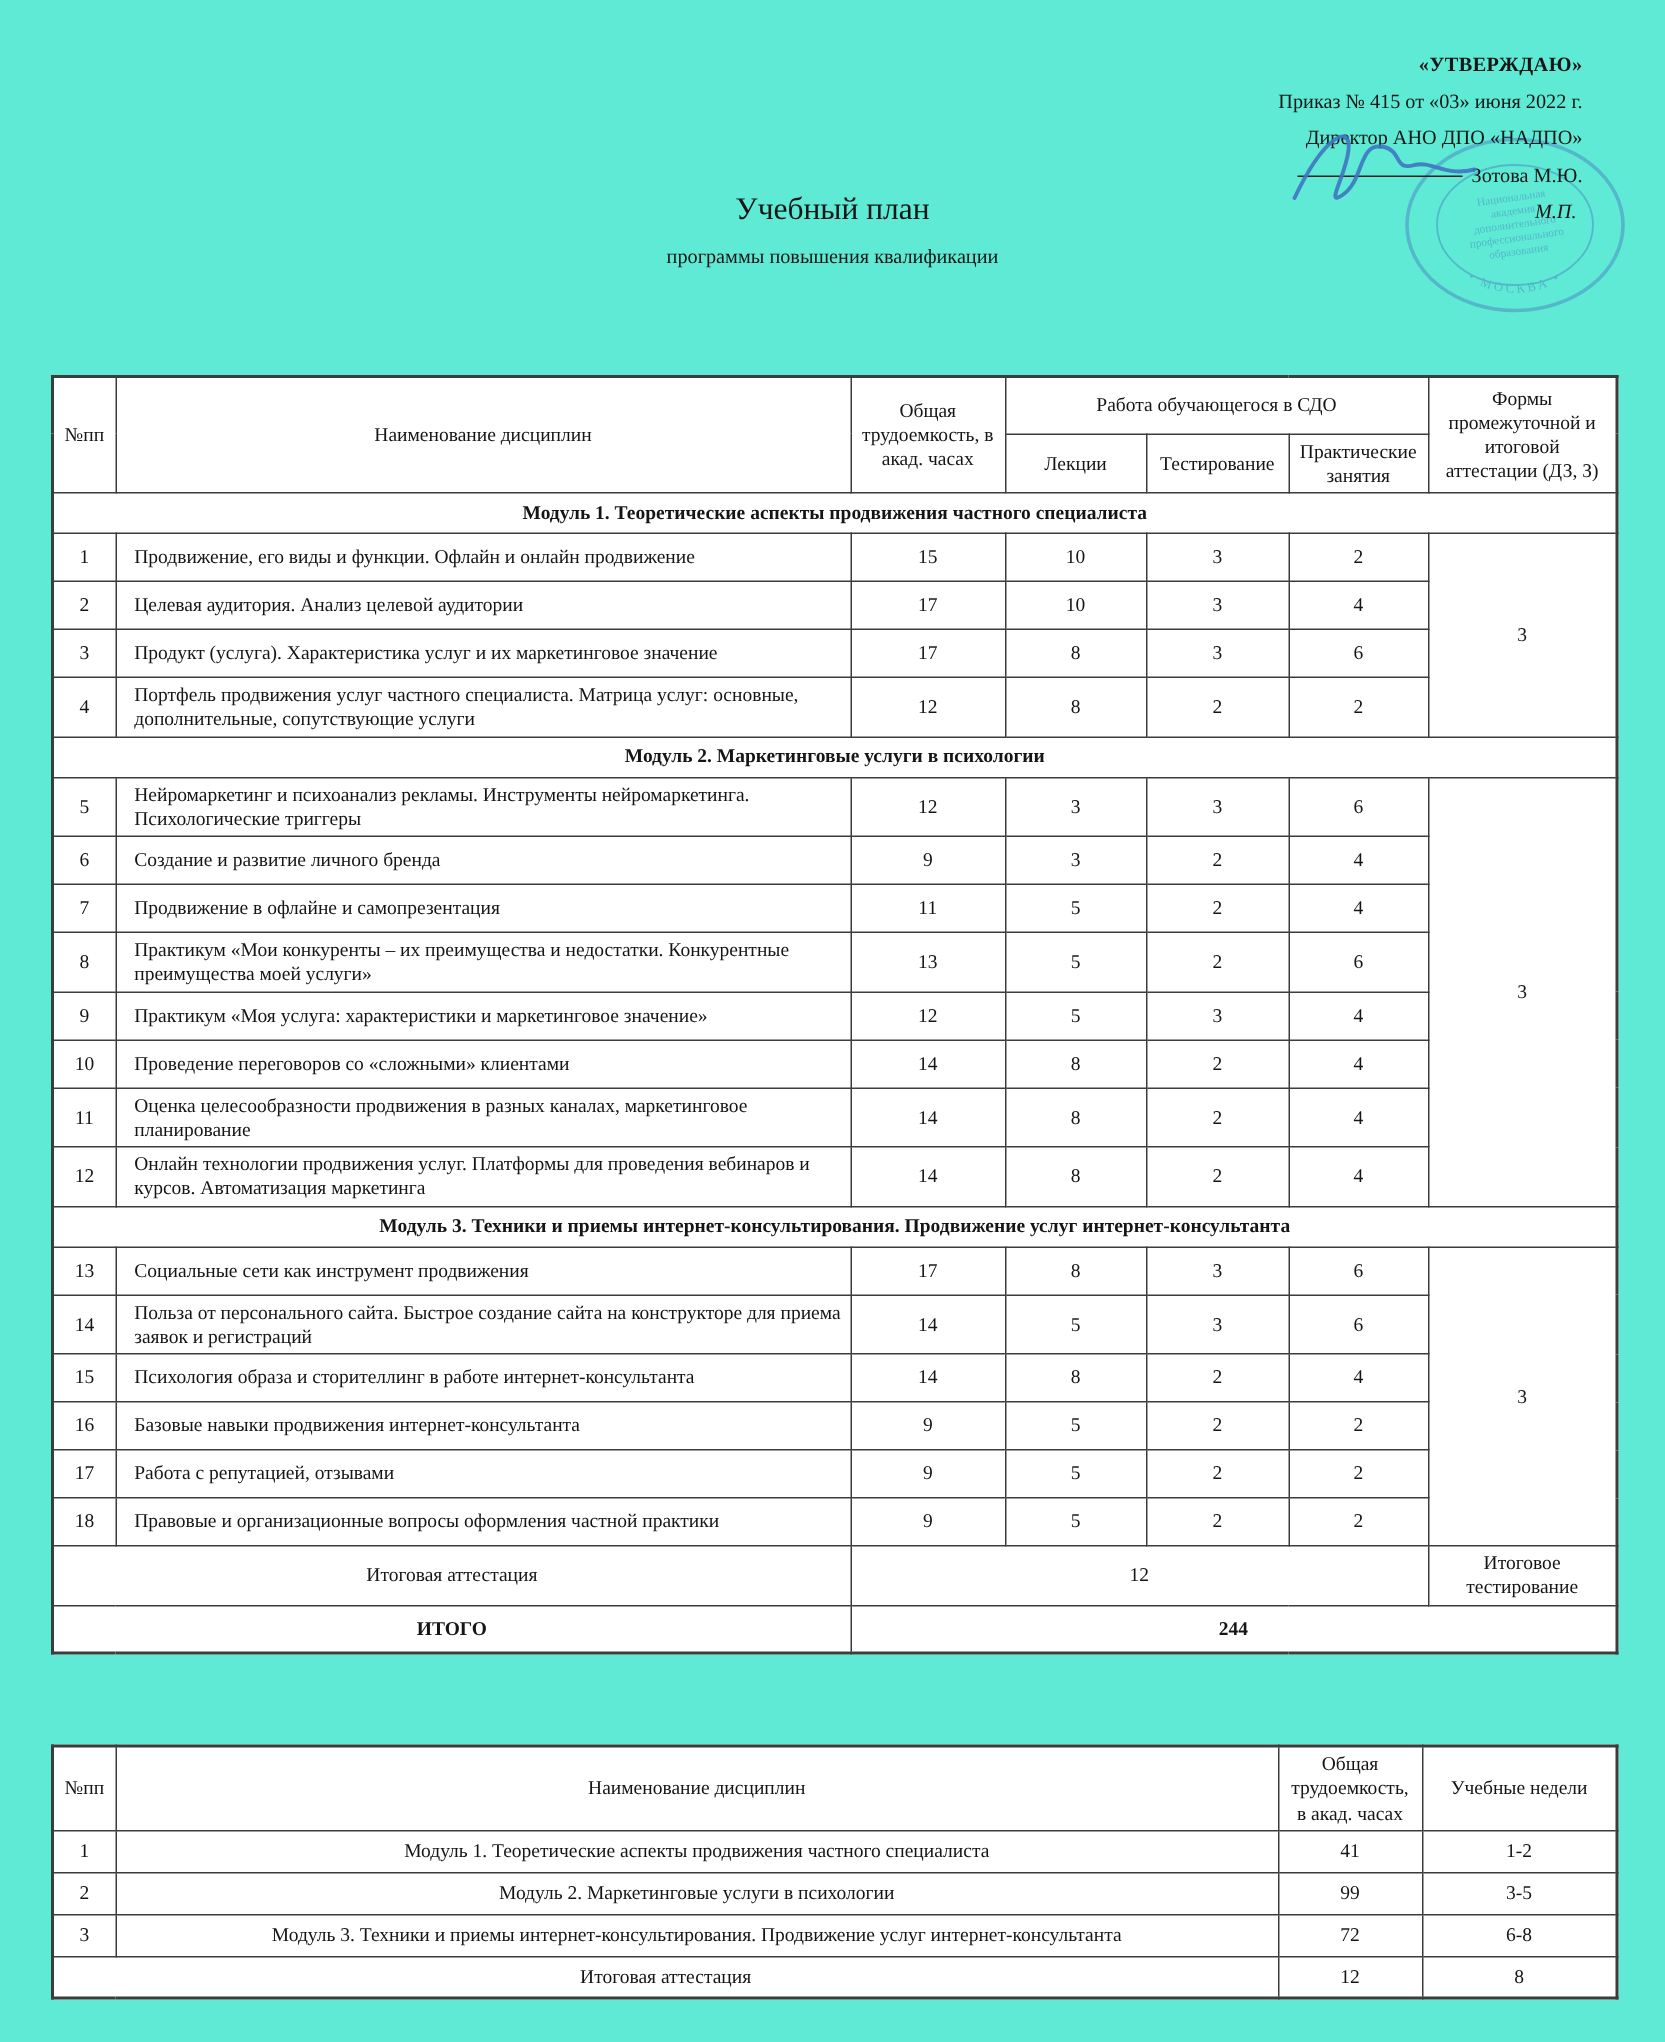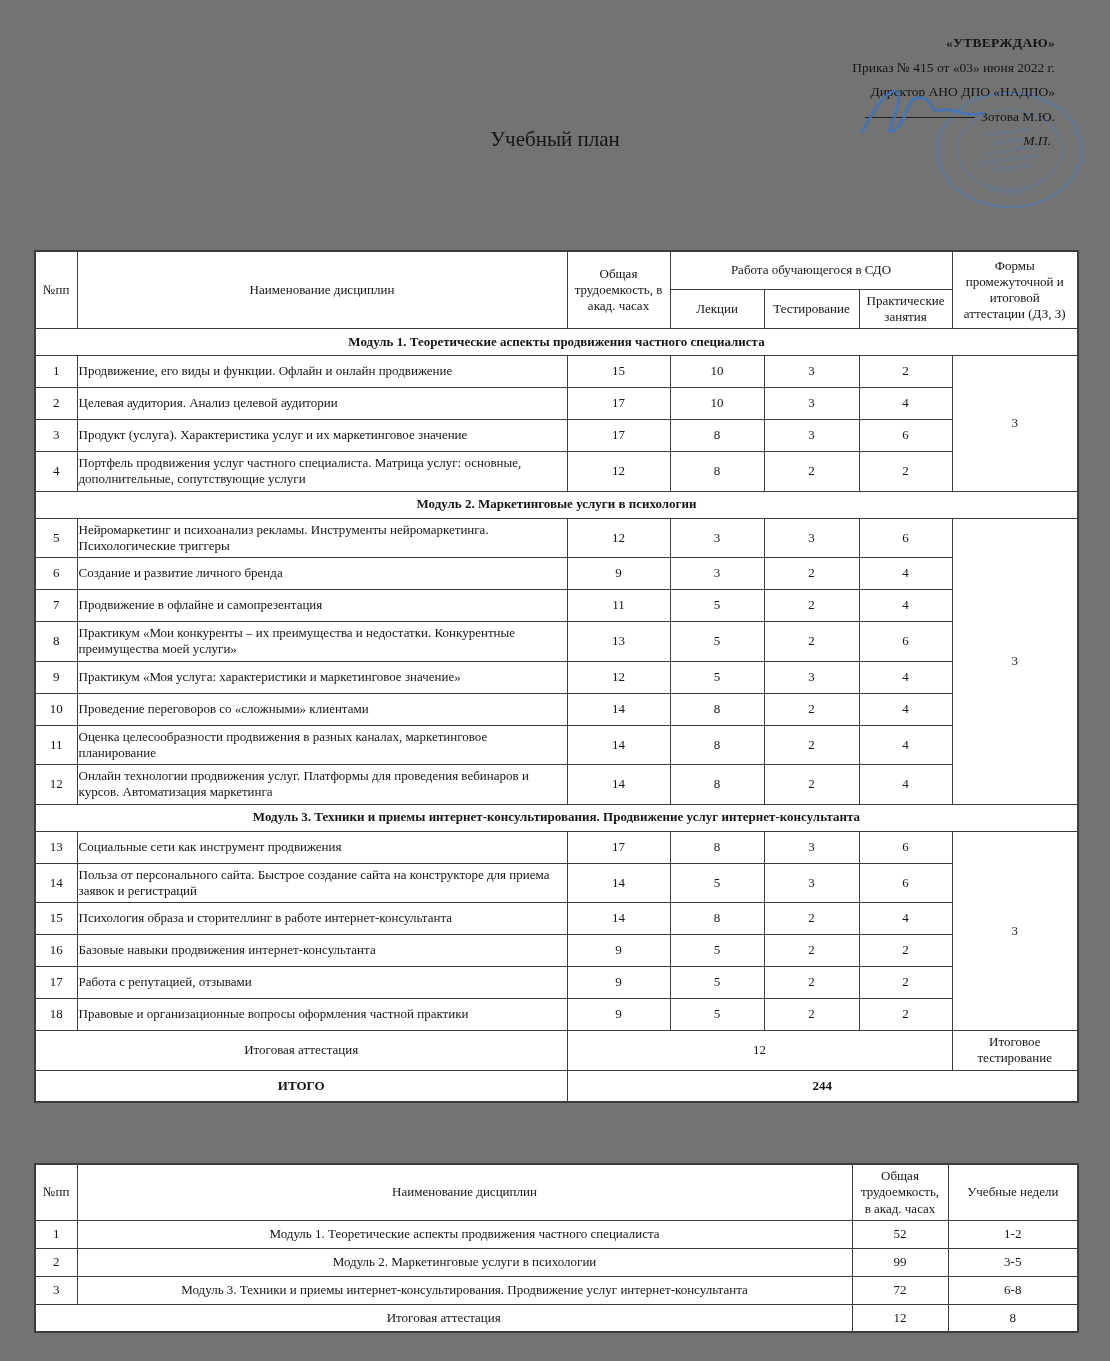--- a/index.html
+++ b/index.html
@@ -1,20 +1,20 @@
 <!DOCTYPE html>
 <html lang="ru"><head>
 <meta charset="utf-8">
 <style>
   * { margin:0; padding:0; box-sizing:border-box; }
   html,body { background:#ffffff; }
   .page {
     position:relative;
     width:1110px; height:1361px;
-    background:#737373;
+    background:#5eead4;
     font-family:"Liberation Serif", serif;
     color:#151515;
     overflow:hidden;
   }
 
   
   .approval { position:absolute; top:36px; right:55px; text-align:right; font-size:13.5px; line-height:1; z-index:2; }
   .approval .line { margin-bottom:11px; }
   .approval .approve { font-weight:bold; letter-spacing:.3px; }
   .sig-line { display:inline-block; width:110px; border-bottom:1.4px solid #222; transform:translateY(-3px); margin-right:6px; }
@@ -24,21 +24,21 @@
   .stamp-svg { position:absolute; top:88px; right:20px; z-index:1; opacity:.85; }
 
   
   .doc-title    { position:absolute; top:127px; left:0; width:100%; text-align:center; font-size:21px; }
   .doc-subtitle { position:absolute; top:163px; left:0; width:100%; text-align:center; font-size:13.5px; }
   .program-title{ position:absolute; top:200px; left:0; width:100%; text-align:center; font-size:17px; font-weight:bold; }
 
   
   table { border-collapse:collapse; table-layout:fixed; font-size:13px; border:2px solid #3c3c3c; background:#fff; }
   th, td { border:1px solid #3c3c3c; padding:3px 6px; text-align:center; vertical-align:middle; line-height:1.25; font-weight:normal; }
-  td.c-name { text-align:left; padding-left:1px; }
+  td.c-name { text-align:left; padding-left:12px; }
   .curriculum-wrap { position:absolute; top:250px; left:34px; }
   .calendar-wrap   { position:absolute; top:1163px; left:34px; }
   .curriculum-table tbody td { height:32px; }
   .curriculum-table thead th { height:38px; }
   .module-band { font-weight:bold; height:27px !important; }
   .total-row td { font-weight:bold; }
   .calendar-title { position:absolute; top:1125px; left:0; width:100%; text-align:center; font-size:17px; font-weight:bold; }
   .calendar-table td { height:28px; }
   .calendar-table thead th { height:30px; }
 </style>
@@ -71,20 +71,21 @@
         <text x="80" y="46">Национальная</text>
         <text x="80" y="55">академия</text>
         <text x="80" y="64">дополнительного</text>
         <text x="80" y="73">профессионального</text>
         <text x="80" y="82">образования</text>
       </g>
     </g>
   </svg>
 
   <div class="doc-title">Учебный план</div>
+  <div class="doc-subtitle">программы повышения квалификации</div>
 
   <div class="curriculum-wrap">
     <table class="curriculum-table">
       <colgroup>
         <col style="width:42px">
           <col style="width:490px">
           <col style="width:103px">
         <col style="width:94px">
           <col style="width:95px">
           <col style="width:93px">
@@ -287,21 +288,21 @@
           <th>№пп</th>
           <th>Наименование дисциплин</th>
           <th>Общая трудоемкость, в акад. часах</th>
           <th>Учебные недели</th>
         </tr>
       </thead>
       <tbody>
           <tr>
             <td>1</td>
             <td>Модуль 1. Теоретические аспекты продвижения частного специалиста</td>
-            <td>52</td>
+            <td>41</td>
             <td>1-2</td>
           </tr>
           <tr>
             <td>2</td>
             <td>Модуль 2. Маркетинговые услуги в психологии</td>
             <td>99</td>
             <td>3-5</td>
           </tr>
           <tr>
             <td>3</td>

